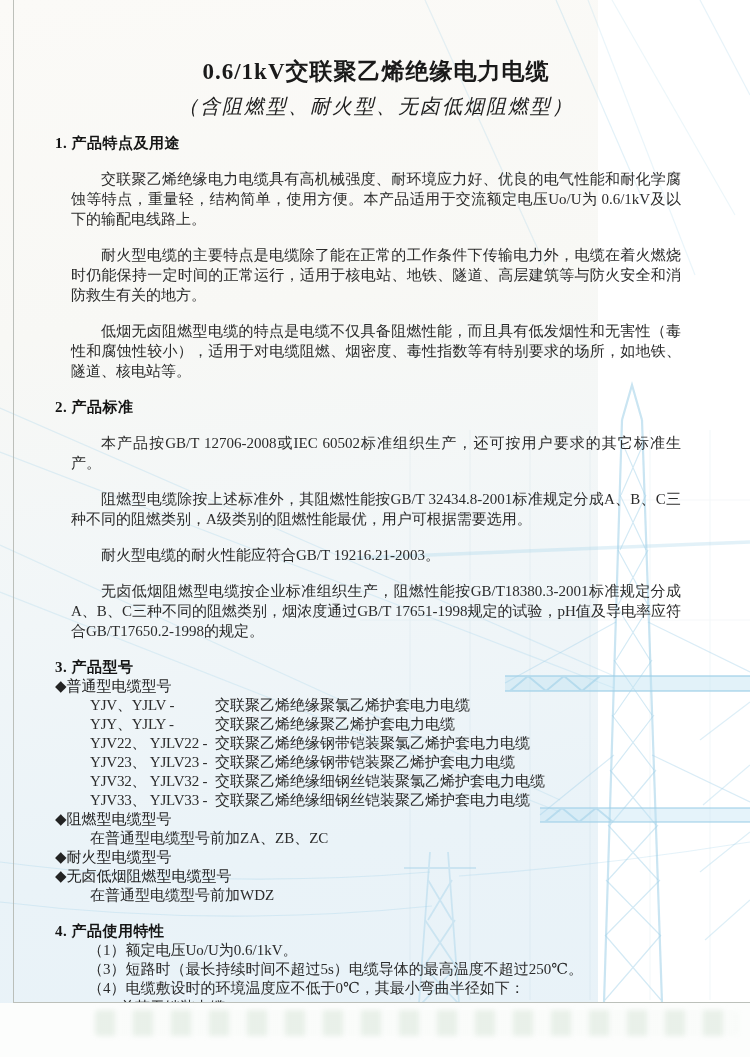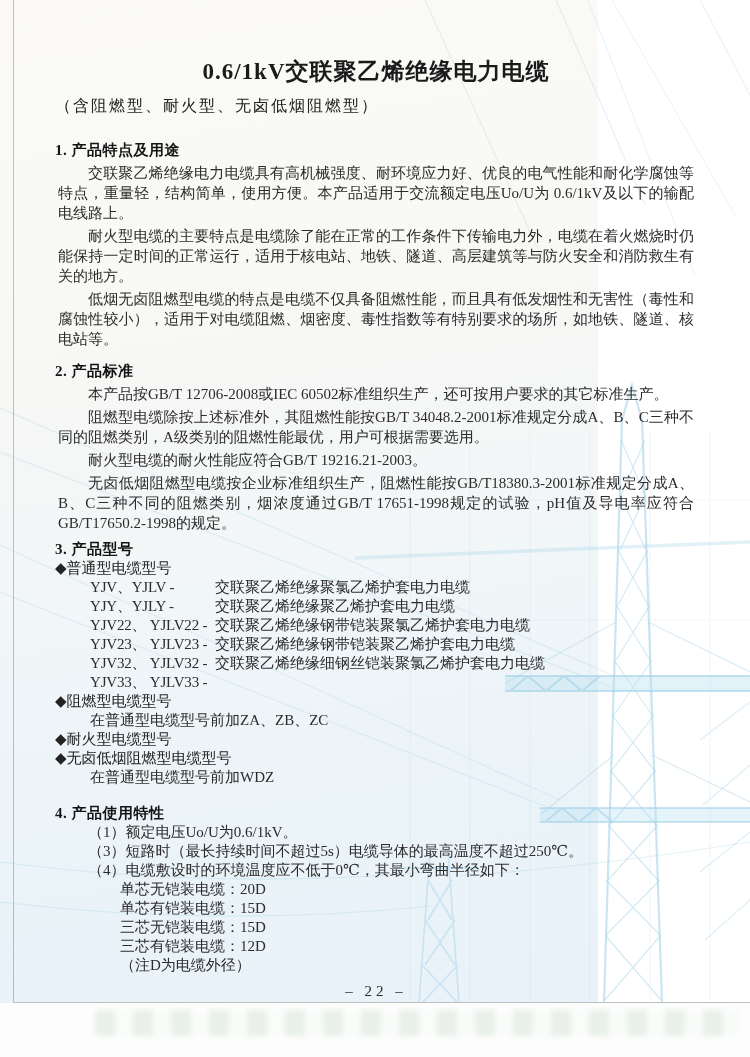--- a/index.html
+++ b/index.html
@@ -19,27 +19,27 @@
     background:repeating-linear-gradient(90deg,rgba(168,198,170,.22) 0 20px,rgba(215,232,216,.06) 20px 38px);
     filter:blur(2.5px);
   }
   .watermark{position:absolute;left:0;top:0;pointer-events:none;}
 
   .content{
     position:absolute;left:55px;top:0;width:642px;
     color:#2b2b2b;font-size:15px;line-height:20px;text-align:justify;
   }
   .title{margin:57px 0 0;text-align:center;font-size:23px;line-height:30px;font-weight:bold;color:#1a1a1a;letter-spacing:1px;}
-  .subtitle{margin:8px 0 0;text-align:left;font-size:16px;line-height:22px;color:#212121;letter-spacing:2px;}
+  .subtitle{margin:8px 0 0;text-align:center;font-size:20px;line-height:22px;color:#212121;letter-spacing:2px;font-style:italic;}
   .sec-heading{font-weight:bold;font-size:15px;line-height:20px;color:#141414;letter-spacing:.5px;}
-  .h1{margin-top:23px;}
+  .h1{margin-top:16px;}
   .h2{margin-top:12px;}
   .h3{margin-top:6px;}
   .h4{margin-top:16px;}
-  p.body-par{margin:3px;text-indent:2em;}
+  p.body-par{margin:16px;text-indent:2em;}
   .models,.feature-list{line-height:19px;}
   .group-label{font-weight:normal;color:#232323;}
   .group-note{padding-left:35px;}
   .model-row{display:flex;padding-left:35px;}
   .model-code{flex:0 0 125px;white-space:nowrap;letter-spacing:-.2px;font-family:Liberation Serif, serif;}
   .model-desc{flex:1;white-space:nowrap;}
   .feature-item{padding-left:33px;}
   .bend-item{padding-left:65px;}
   .bend-note{padding-left:65px;}
   .page-number{margin-top:6px;text-align:center;letter-spacing:4px;color:#2b2b2b;}
@@ -136,21 +136,21 @@
     <div class="title">0.6/1kV交联聚乙烯绝缘电力电缆</div>
     <div class="subtitle">（含阻燃型、耐火型、无卤低烟阻燃型）</div>
 
     <div class="sec-heading h1">1. 产品特点及用途</div>
     <p class="body-par">交联聚乙烯绝缘电力电缆具有高机械强度、耐环境应力好、优良的电气性能和耐化学腐蚀等特点，重量轻，结构简单，使用方便。本产品适用于交流额定电压Uo/U为 0.6/1kV及以下的输配电线路上。</p>
     <p class="body-par">耐火型电缆的主要特点是电缆除了能在正常的工作条件下传输电力外，电缆在着火燃烧时仍能保持一定时间的正常运行，适用于核电站、地铁、隧道、高层建筑等与防火安全和消防救生有关的地方。</p>
     <p class="body-par">低烟无卤阻燃型电缆的特点是电缆不仅具备阻燃性能，而且具有低发烟性和无害性（毒性和腐蚀性较小），适用于对电缆阻燃、烟密度、毒性指数等有特别要求的场所，如地铁、隧道、核电站等。</p>
 
     <div class="sec-heading h2">2. 产品标准</div>
     <p class="body-par">本产品按GB/T 12706-2008或IEC 60502标准组织生产，还可按用户要求的其它标准生产。</p>
-    <p class="body-par">阻燃型电缆除按上述标准外，其阻燃性能按GB/T 34048.2-2001标准规定分成A、B、C三种不同的阻燃类别，A级类别的阻燃性能最优，用户可根据需要选用。</p>
+    <p class="body-par">阻燃型电缆除按上述标准外，其阻燃性能按GB/T 32434.8-2001标准规定分成A、B、C三种不同的阻燃类别，A级类别的阻燃性能最优，用户可根据需要选用。</p>
     <p class="body-par">耐火型电缆的耐火性能应符合GB/T 19216.21-2003。</p>
     <p class="body-par">无卤低烟阻燃型电缆按企业标准组织生产，阻燃性能按GB/T18380.3-2001标准规定分成A、B、C三种不同的阻燃类别，烟浓度通过GB/T 17651-1998规定的试验，pH值及导电率应符合GB/T17650.2-1998的规定。</p>
 
     <div class="sec-heading h3">3. 产品型号</div>
     <div class="models">
       <div class="group-label">◆普通型电缆型号</div>
       <div class="model-row">
         <span class="model-code">YJV、YJLV -</span>
         <span class="model-desc">交联聚乙烯绝缘聚氯乙烯护套电力电缆</span>
       </div>
@@ -165,20 +165,21 @@
       <div class="model-row">
         <span class="model-code">YJV23、 YJLV23 -</span>
         <span class="model-desc">交联聚乙烯绝缘钢带铠装聚乙烯护套电力电缆</span>
       </div>
       <div class="model-row">
         <span class="model-code">YJV32、 YJLV32 -</span>
         <span class="model-desc">交联聚乙烯绝缘细钢丝铠装聚氯乙烯护套电力电缆</span>
       </div>
       <div class="model-row">
         <span class="model-code">YJV33、 YJLV33 -</span>
+        <span class="model-desc">交联聚乙烯绝缘细钢丝铠装聚乙烯护套电力电缆</span>
       </div>
       <div class="group-label">◆阻燃型电缆型号</div>
       <div class="group-note">在普通型电缆型号前加ZA、ZB、ZC</div>
       <div class="group-label">◆耐火型电缆型号</div>
       <div class="group-label">◆无卤低烟阻燃型电缆型号</div>
       <div class="group-note">在普通型电缆型号前加WDZ</div>
     </div>
 
     <div class="sec-heading h4">4. 产品使用特性</div>
     <div class="feature-list">

